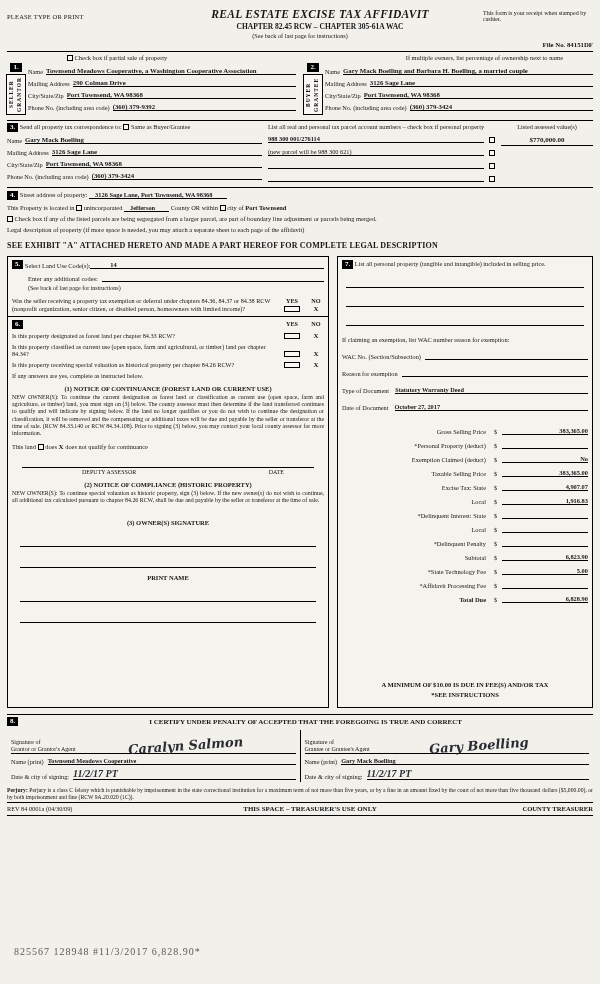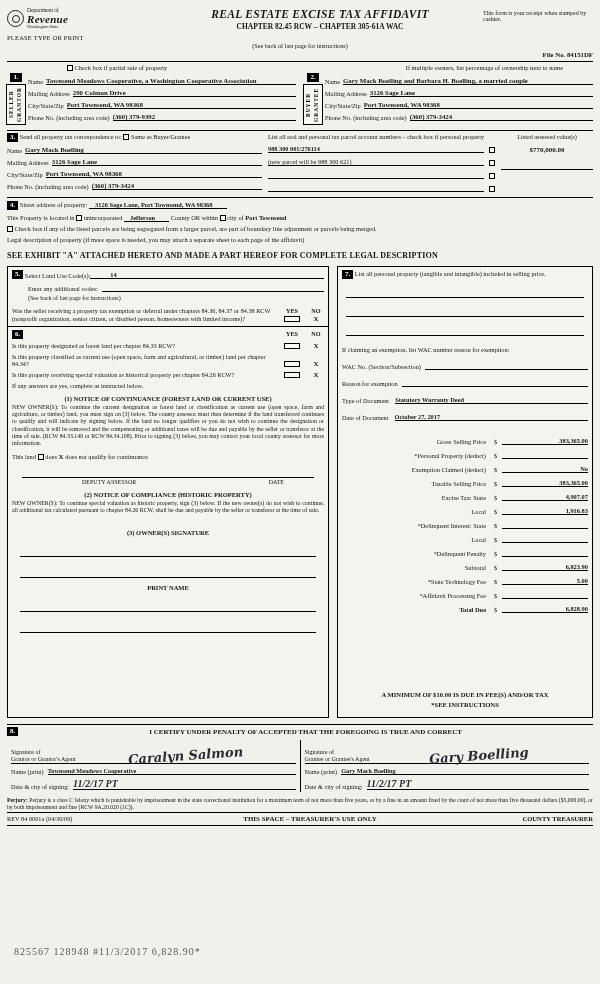--- a/index.html
+++ b/index.html
@@ -51,21 +51,21 @@
   .fld .val { flex:1; font-weight:bold; font-size:6.8px; border-bottom:1px solid #000; min-height:8px; }
 
   
   .sec3 { display:flex; border-top:1px solid #000; margin-top:5px; padding-top:2px; gap:6px; }
   .s3-left { width:255px; }
   .s3-head { font-size:6.3px; }
   .s3-mid { flex:1; font-size:6.3px; }
   .parcel-row { display:flex; align-items:flex-end; margin-top:5px; }
   .parcel-row .pval { flex:1; border-bottom:1px solid #000; min-height:8px; margin-right:5px; }
   .s3-right { width:92px; font-size:6.2px; text-align:center; }
-  .assessed-val { font-weight:bold; font-size:7px; border-bottom:1px solid #000; margin-top:6px; padding-bottom:15px; }
+  .assessed-val { font-weight:bold; font-size:7px; border-bottom:1px solid #000; margin-top:6px; padding-bottom:1px; }
 
   
   .sec4 { border-top:1px solid #000; margin-top:5px; padding-top:3px; font-size:6.4px; }
   .sec4 .row { margin-top:4px; }
   .inline-uv { font-weight:bold; border-bottom:1px solid #000; padding:0 14px 0 6px; }
 
   .exhibit { font-weight:bold; font-size:8px; margin-top:8px; letter-spacing:.2px; }
 
   
   .main-cols { display:flex; gap:8px; margin-top:6px; min-height:452px; align-items:stretch; }
@@ -139,28 +139,20 @@
            font-size:10px; letter-spacing:1px; color:#5f5952;text-align:center; }
 </style>
 </head>
 <body>
 
 <div class="page">
   <div class="form">
 
     <div class="hdr">
       <div class="hdr-left">
-        <div class="logo">
-          <span class="seal"></span>
-          <span class="logo-text">
-            <span class="logo-dept">Department of</span>
-            <span class="logo-name">Revenue</span>
-            <span class="logo-sub">Washington State</span>
-          </span>
-        </div>
         <div class="type-print">PLEASE TYPE OR PRINT</div>
       </div>
       <div class="hdr-center">
         <div class="title">REAL ESTATE EXCISE TAX AFFIDAVIT</div>
         <div class="chapter">CHAPTER 82.45 RCW – CHAPTER 305-61A WAC</div>
       </div>
       <div class="hdr-right">This form is your receipt when stamped by cashier.</div>
     </div>
     <div class="see-back">(See back of last page for instructions)</div>
     <div class="file-no">File No. 84151DF</div>

